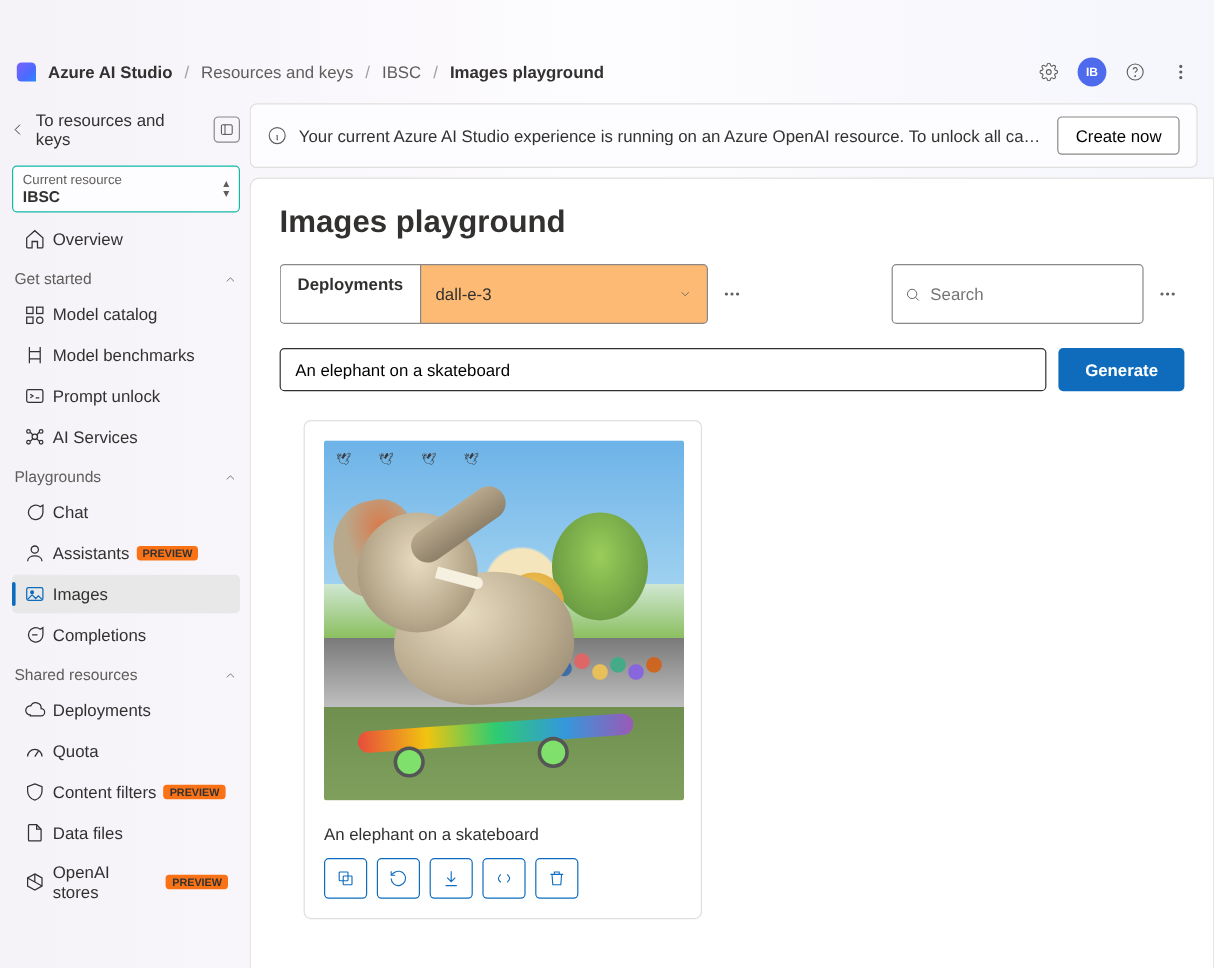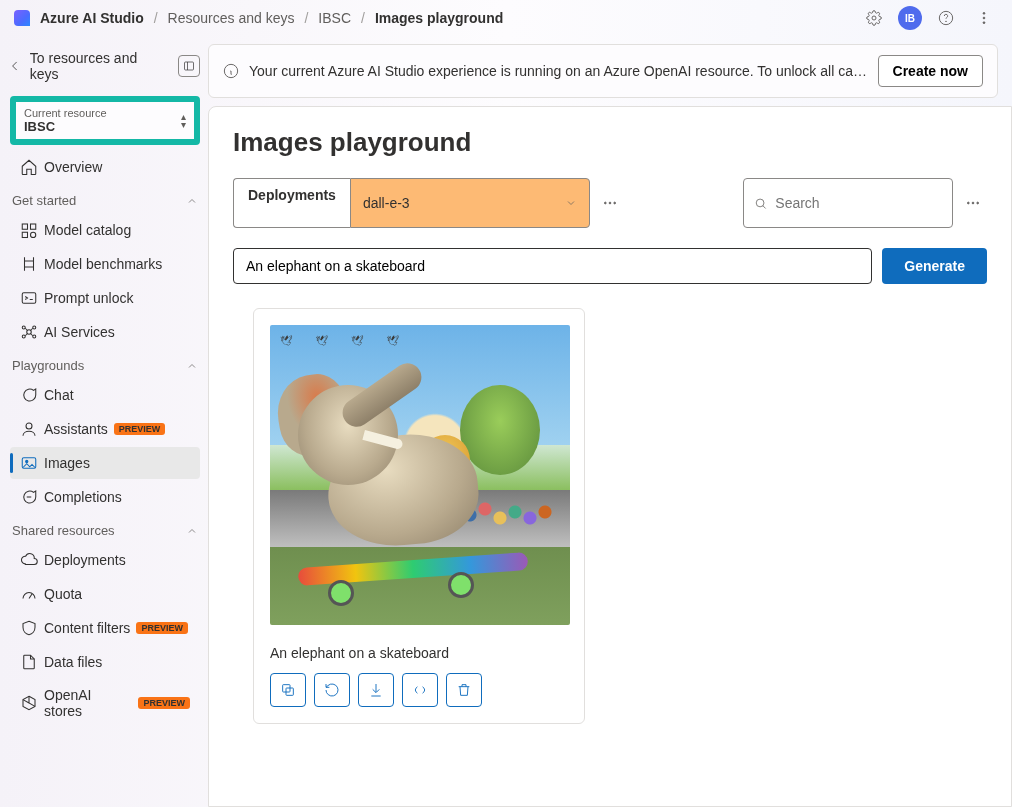--- a/index.html
+++ b/index.html
@@ -11,20 +11,21 @@
   width: 1012px;
   height: 807px;
   overflow: hidden;
 }
 .top-bar {
   height: 36px;
   display: flex;
   align-items: center;
   padding: 0 14px;
   gap: 10px;
+  margin-top: 42px;
 }
 .logo {
   width: 16px; height: 16px;
   background: linear-gradient(135deg, #7b61ff, #4b6bff 60%, #2b88ff);
   border-radius: 4px 4px 0 4px;
   position: relative;
 }
 .brand { font-weight: 600; font-size: 14px; }
 .crumb-sep { color: #a19f9d; }
 .crumb { color: #605e5c; }
@@ -50,21 +51,21 @@
   overflow-y: auto;
 }
 .sidebar-top-link {
   display: flex; align-items: center; gap: 8px;
   padding: 6px 4px 6px 0px; color: #323130;
 }
 .sidebar-top-row { display:flex; align-items:center; gap:6px; padding-right: 8px;}
 .panel-icon-btn { width:22px; height:22px; border:1px solid #8a8886; border-radius:4px; display:flex; align-items:center; justify-content:center; margin-left:auto; cursor:pointer; }
 .resource-selector {
   margin: 8px 8px 6px 2px;
-  border: 6px solid #14b8a6;
+  border: 1px solid #14b8a6;
   border-radius: 4px;
   background: #fdfcfe;
   padding: 5px 8px;
   display:flex; align-items:center;
 }
 .resource-selector .lbl { font-size: 11px; color: #605e5c; }
 .resource-selector .val { font-weight: 600; font-size: 13px; }
 .updown { margin-left:auto; color:#605e5c; font-size: 10px; line-height: 8px; }
 .side-item {
   display: flex; align-items: center; gap: 6px;
@@ -101,21 +102,21 @@
   margin: 8px 14px 8px 0;
   background: #fdfcfe;
   border: 1px solid #e1dfdd;
   border-radius: 6px;
   display:flex; align-items:center;
   padding: 10px 14px; gap: 10px;
 }
 .notice-text { flex:1; color:#323130; white-space:nowrap; overflow:hidden; text-overflow:ellipsis; }
 .create-btn {
   border:1px solid #8a8886; background:#fff; border-radius:4px;
-  padding: 7px 14px; font-weight:700; cursor:pointer; font-size:14px;
+  padding: 7px 14px; font-weight:400; cursor:pointer; font-size:14px;
 }
 .content {
   flex:1; background: #fff;
   border: 1px solid #e1dfdd; border-top-left-radius: 8px;
   padding: 20px 24px; overflow:auto;
   margin-right:0;
 }
 h1.page-title { font-size: 26px; font-weight: 600; margin-bottom: 20px; }
 .dep-row { display:flex; align-items:stretch; gap:0; margin-bottom: 20px; }
 .dep-label {

